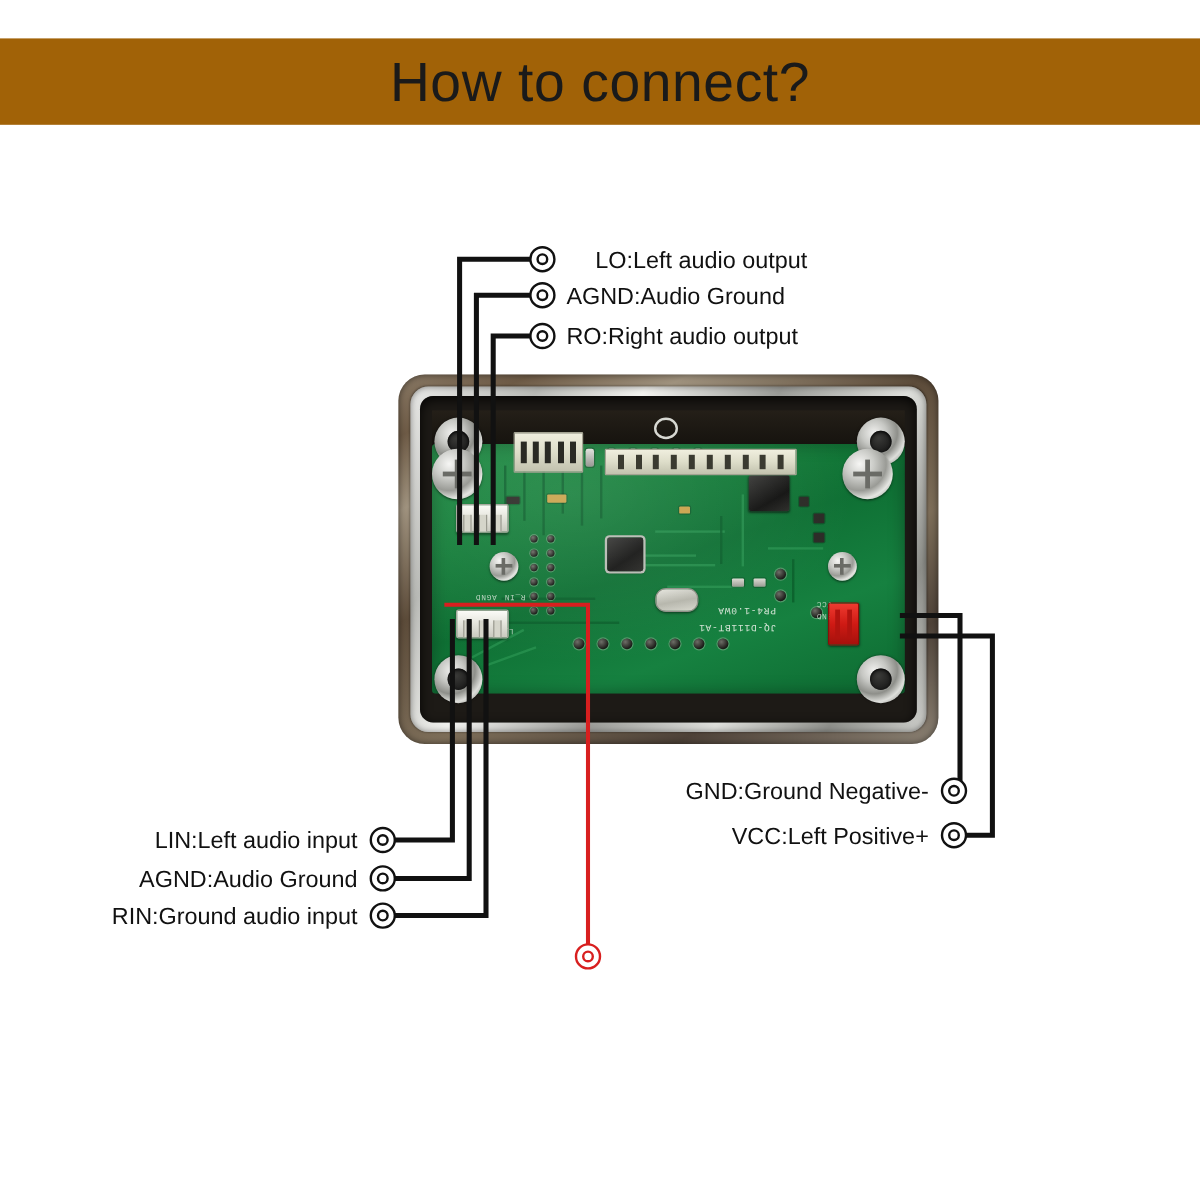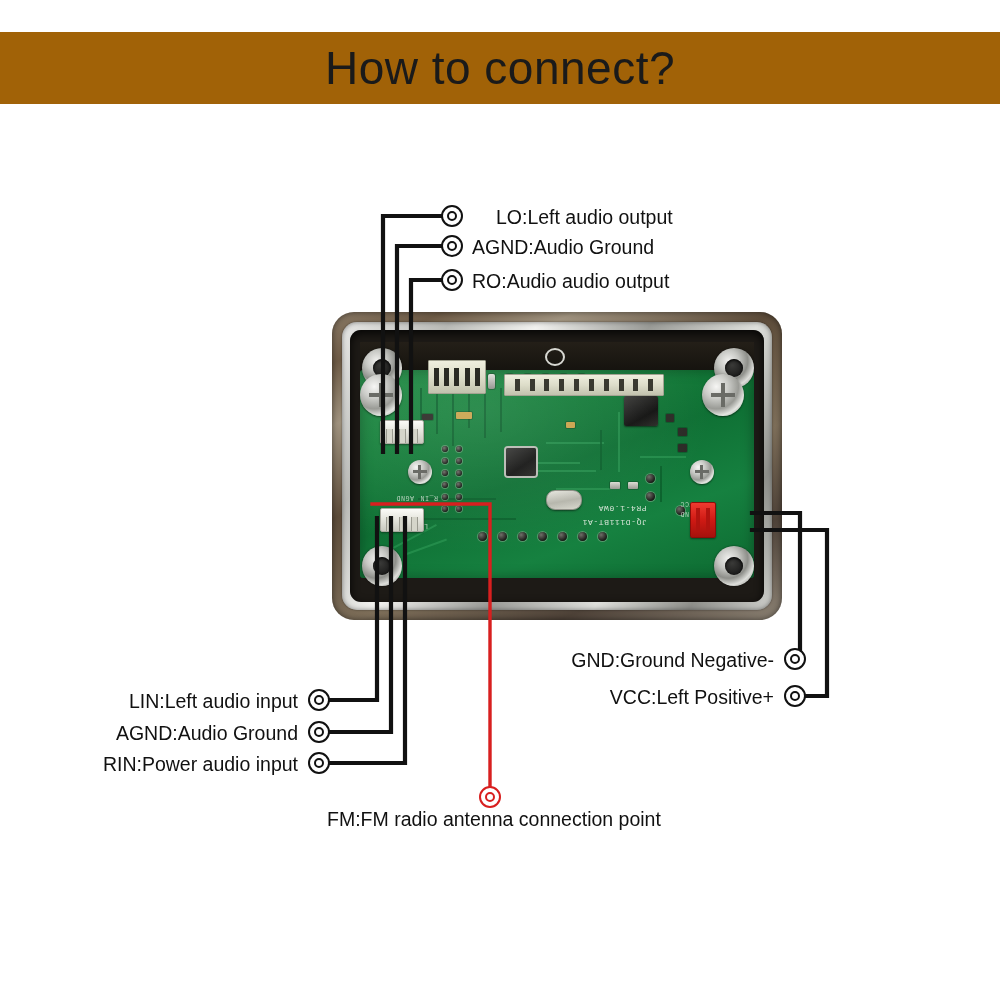--- a/index.html
+++ b/index.html
@@ -332,24 +332,23 @@
   <div class="term" style="left:308px;top:721px;"></div>
   <div class="term" style="left:308px;top:752px;"></div>
 
   <div class="term" style="left:784px;top:648px;"></div>
   <div class="term" style="left:784px;top:685px;"></div>
 
   <div class="term red" style="left:479px;top:786px;"></div>
 
   <div class="lbl" style="left:472px;top:208px;margin-left:24px;">LO:Left audio output</div>
   <div class="lbl" style="left:472px;top:238px;">AGND:Audio Ground</div>
-  <div class="lbl" style="left:472px;top:272px;">RO:Audio audio output</div>
+  <div class="lbl" style="left:472px;top:272px;">RO:Right audio output</div>
 
   <div class="lbl left-side" style="right:702px;top:692px;">LIN:Left audio input</div>
   <div class="lbl left-side" style="right:702px;top:724px;">AGND:Audio Ground</div>
-  <div class="lbl left-side" style="right:702px;top:755px;">RIN:Power audio input</div>
+  <div class="lbl left-side" style="right:702px;top:755px;">RIN:Ground audio input</div>
 
   <div class="lbl left-side" style="right:226px;top:651px;">GND:Ground Negative-</div>
   <div class="lbl left-side" style="right:226px;top:688px;">VCC:Left Positive+</div>
 
-  <div class="lbl" style="left:327px;top:810px;">FM:FM radio antenna connection point</div>
 
 </div>
 
 </body></html>

